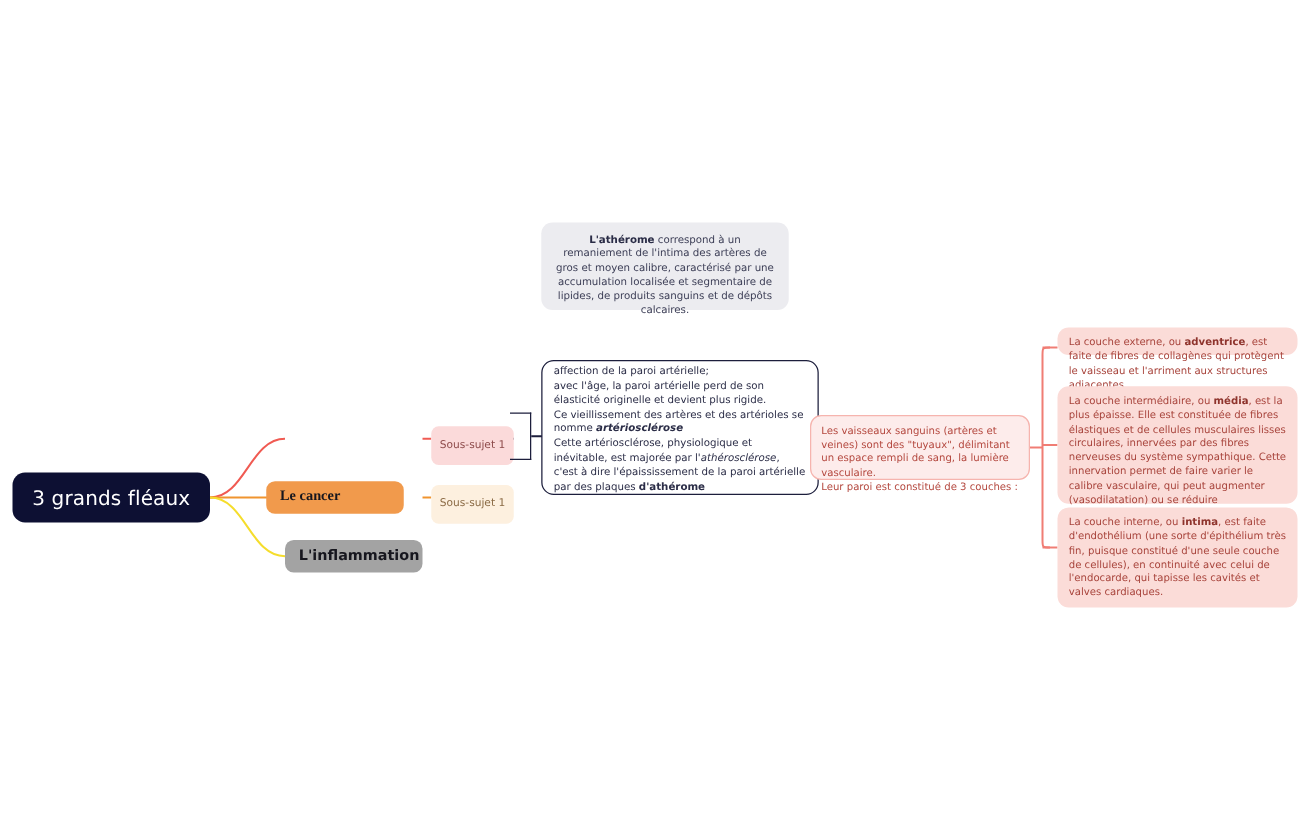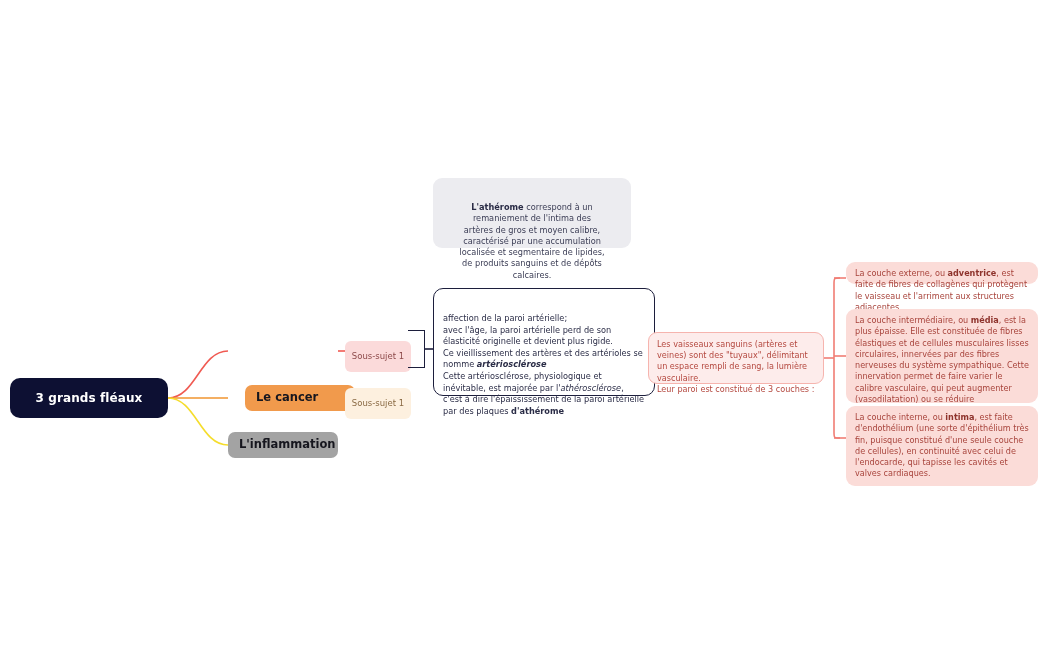--- a/index.html
+++ b/index.html
@@ -13,33 +13,33 @@
 
   .node{position:absolute;box-sizing:border-box;}
 
   
   .root{
     left:10px;top:378px;width:158px;height:40px;
     background:#0d1033;border-radius:10px;
     display:flex;align-items:center;justify-content:center;
   }
   .root span{
-    color:#ffffff;font-size:12px;font-weight:700;letter-spacing:.1px;
+    color:#ffffff;font-size:16px;font-weight:400;letter-spacing:.1px;
   }
 
   
   .lvl1{
     height:26px;border-radius:7px;
     display:flex;align-items:center;
     padding:0 11px;
   }
   .lvl1 span{font-size:11.5px;font-weight:700;color:#16161e;line-height:1;}
   .lvl1.red{left:228px;top:338px;width:110px;background:#f9423a;}
   .lvl1.red span{color:#ffffff;}
-  .lvl1.orange{left:245px;top:385px;width:110px;background:#f19a4c;}
+  .lvl1.orange{left:213px;top:385px;width:110px;background:#f19a4c;font-family:Liberation Serif, serif;}
   .lvl1.yellow{left:228px;top:432px;width:110px;background:#a3a3a3;}
 
   
   .sub{
     height:31px;border-radius:6px;
     display:flex;align-items:center;justify-content:center;
     width:66px;
   }
   .sub span{font-size:8.5px;line-height:1;}
   .sub.pink{left:345px;top:341px;background:#fbdada;}
@@ -48,29 +48,29 @@
   .sub.cream span{color:#8a6a44;}
 
   
   .card-grey{
     left:433px;top:178px;width:198px;height:70px;
     background:#ececf0;border-radius:9px;
     padding:8px 10px 0 10px;
     text-align:center;
   }
   .card-grey p{
-    margin:16px;font-size:8.2px;line-height:11.3px;color:#3b3d55;
+    margin:0;font-size:8.2px;line-height:11.3px;color:#3b3d55;
   }
   .card-grey b{font-weight:700;color:#2a2c46;}
 
   
   .card-main{
     left:433px;top:288px;width:222px;height:108px;
     background:#ffffff;border:1.6px solid #1c1e3c;border-radius:10px;
-    padding:24px 9px 0 9px;
+    padding:2px 9px 0 9px;
   }
   .card-main p{
     margin:0;font-size:8.2px;line-height:11.6px;color:#2b2d47;text-align:left;
   }
   .card-main b{font-weight:700;font-style:italic;text-align:center;}
   .card-main i{font-style:italic;}
   .card-main .bn{font-weight:700;font-style:normal;}
 
   
   .card-hub{

